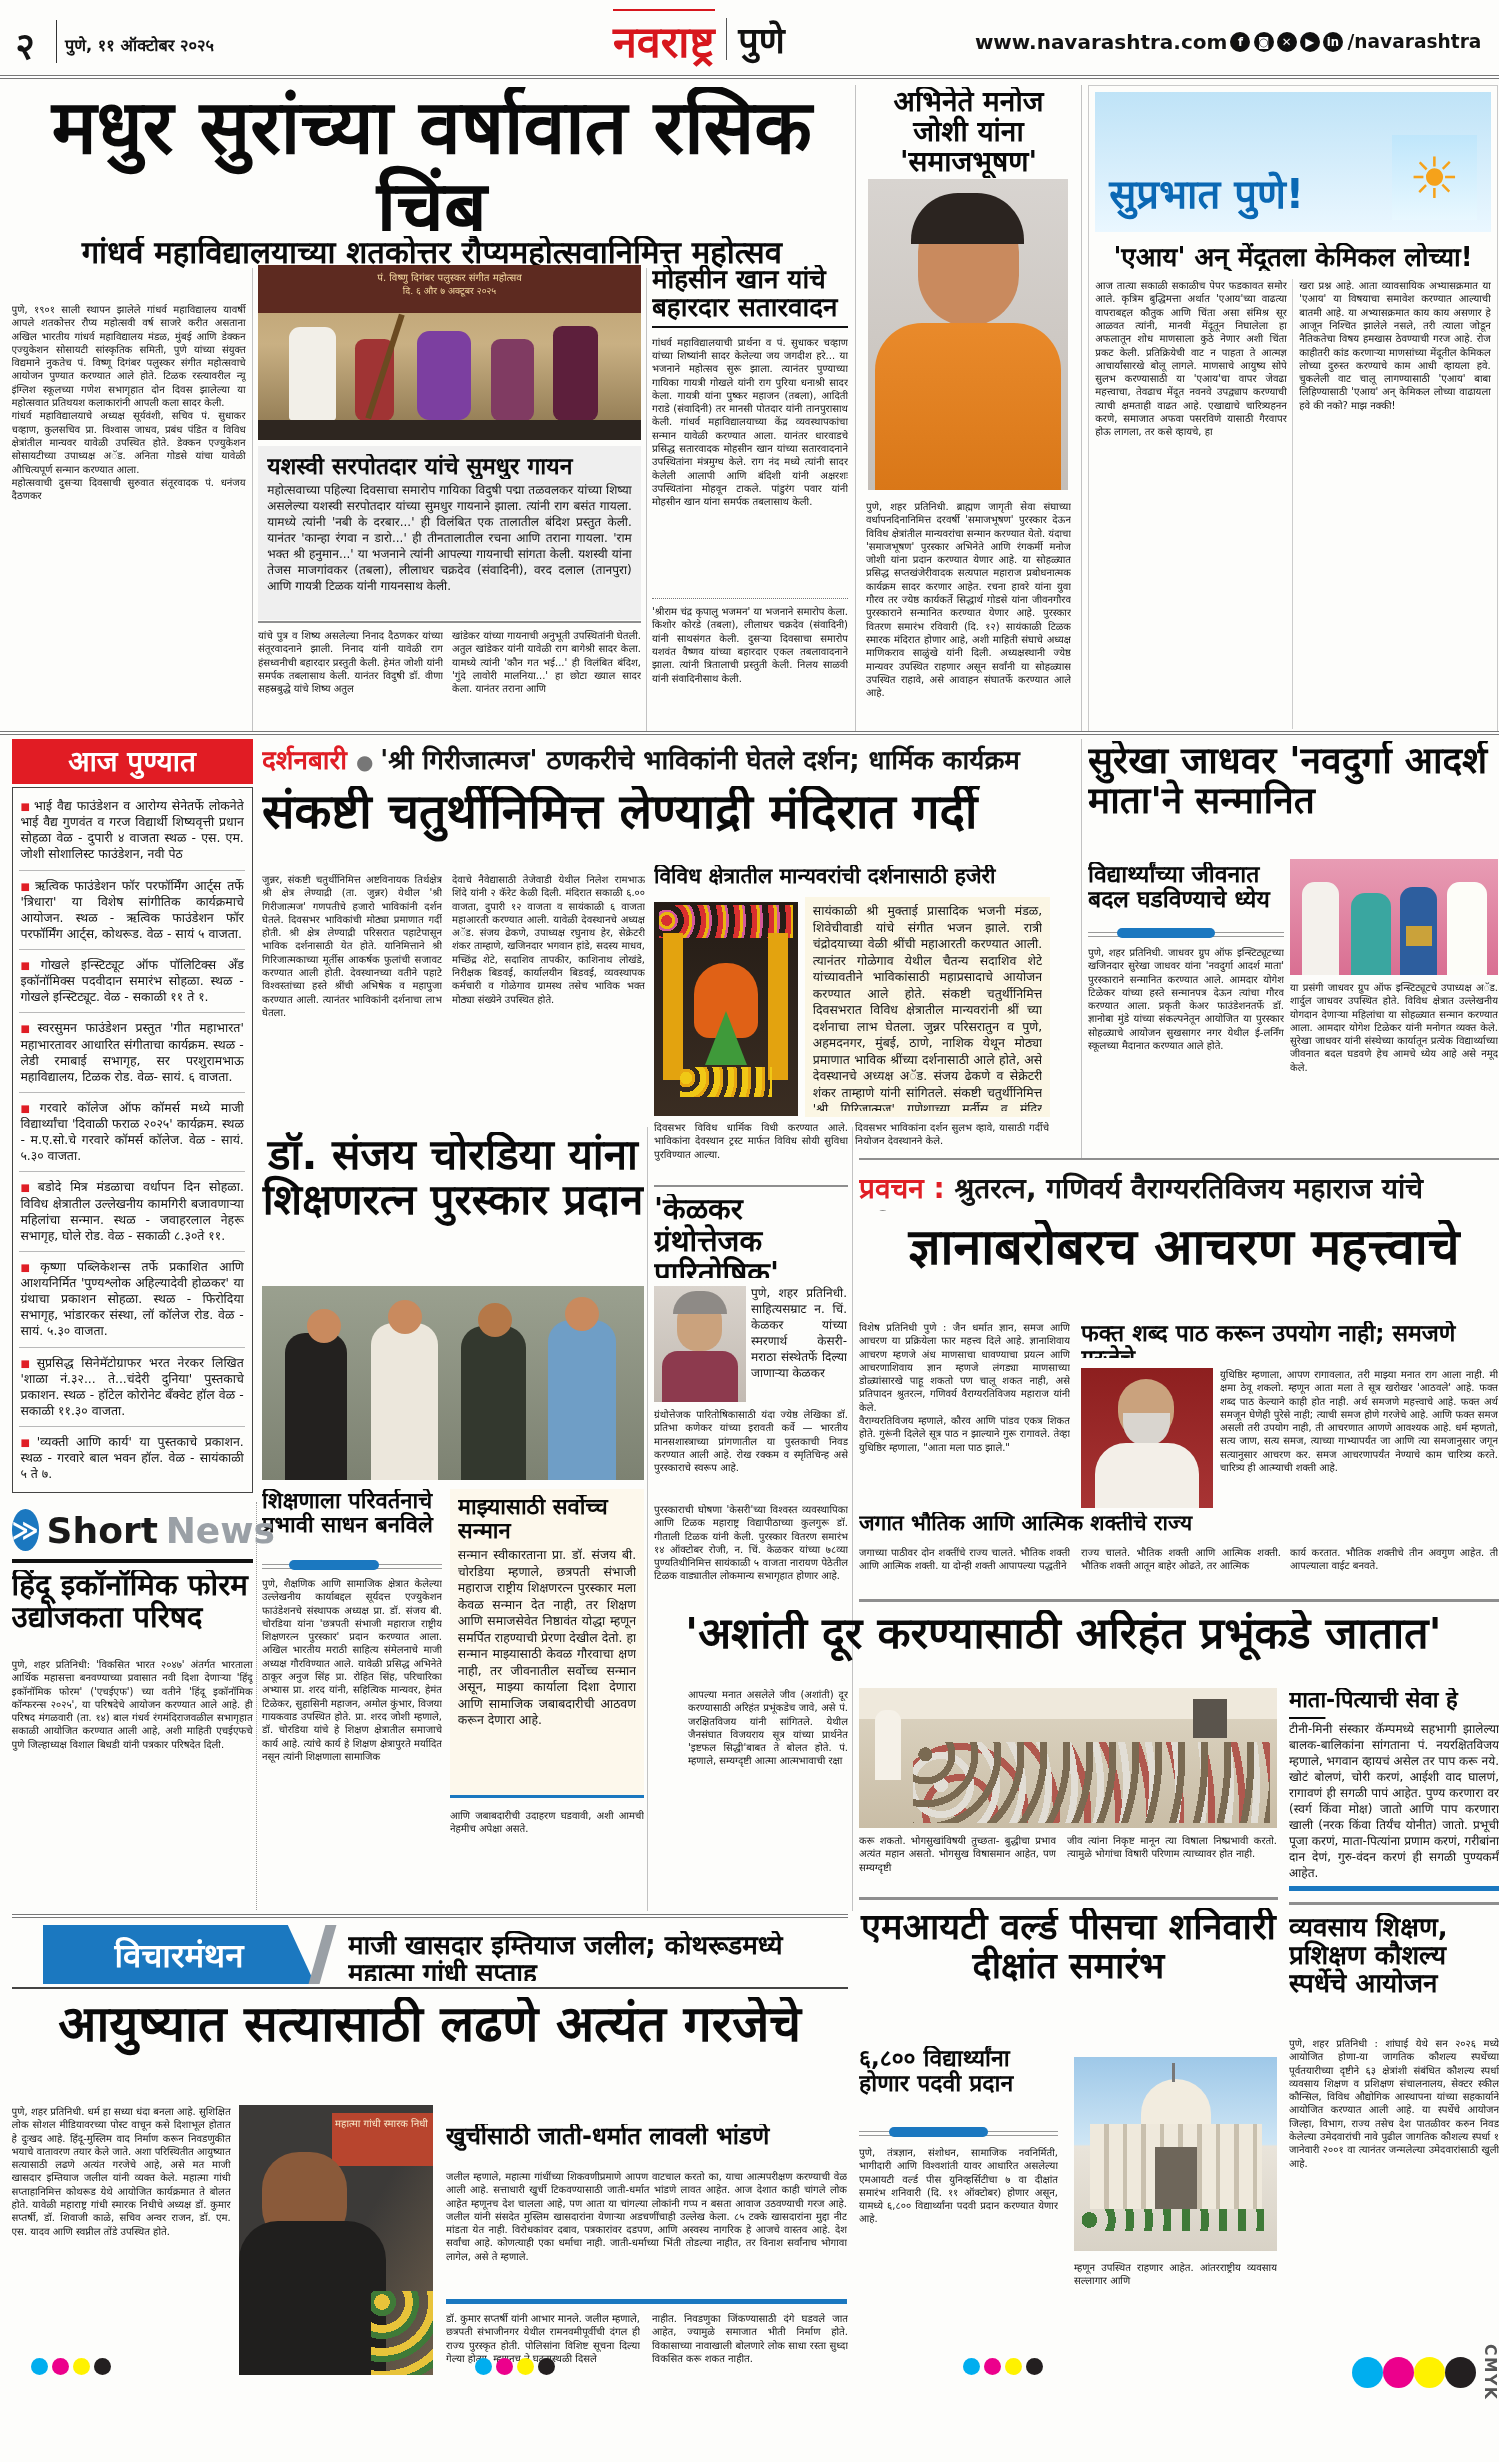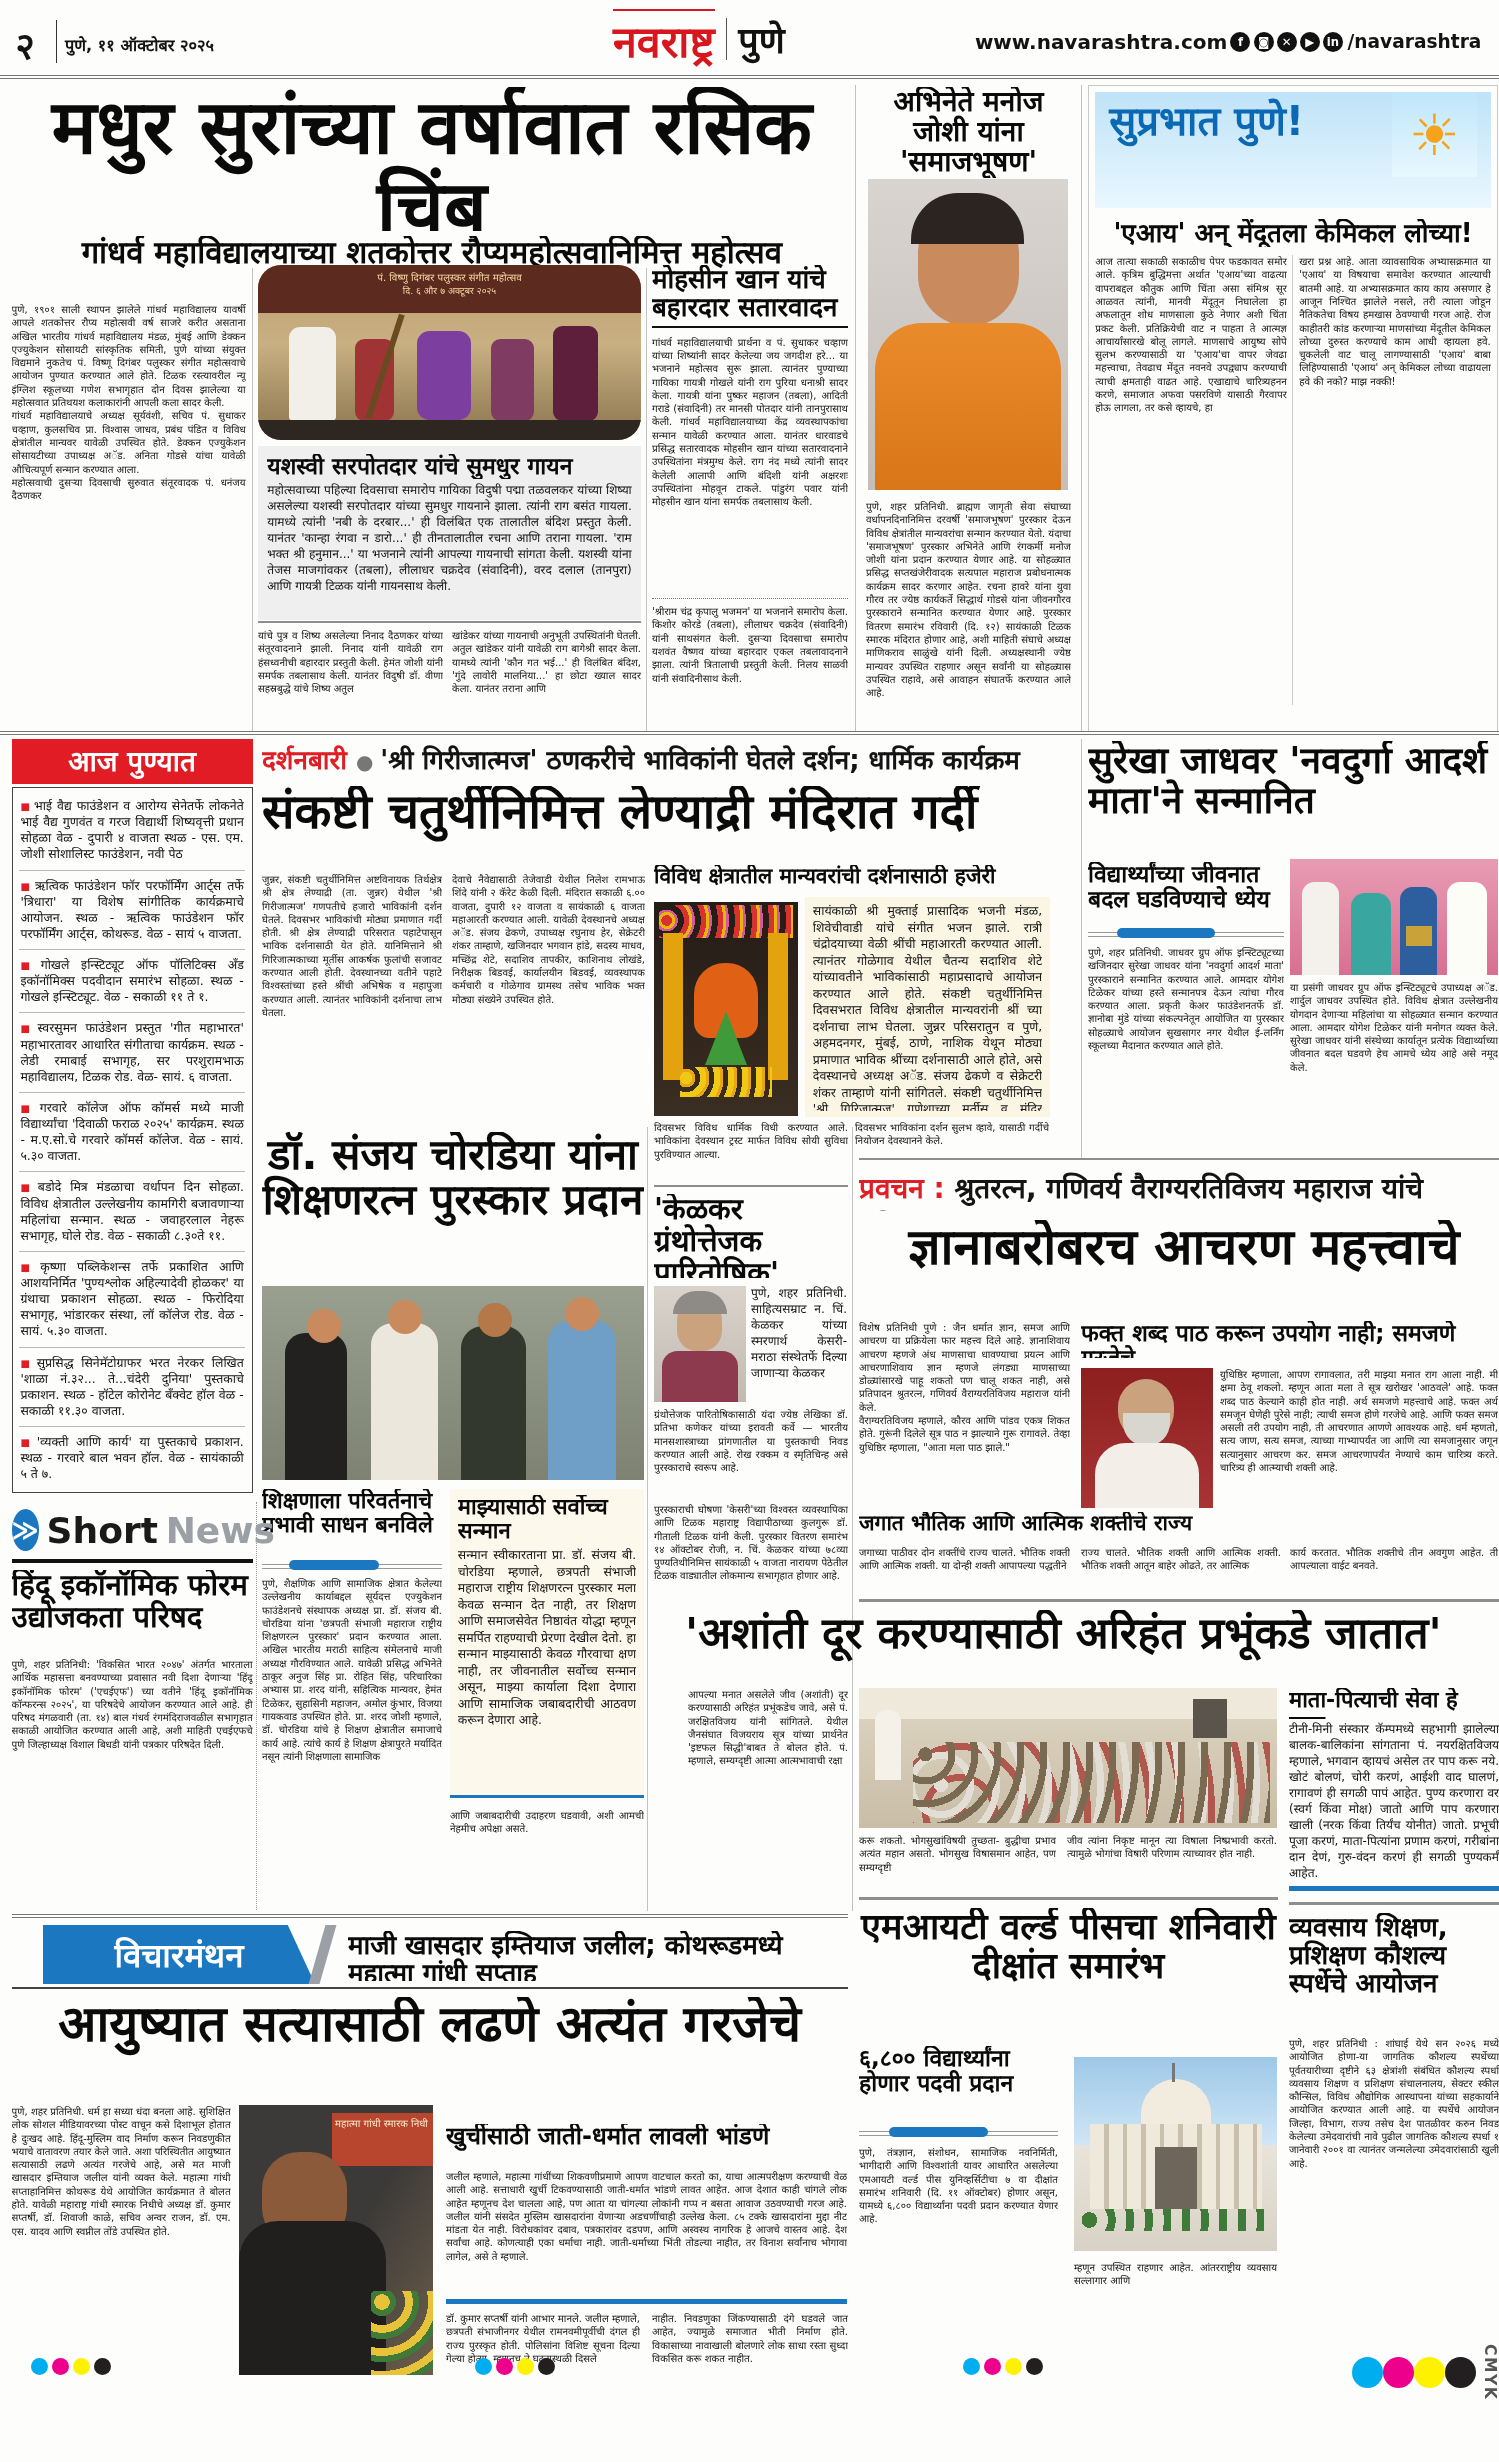--- a/index.html
+++ b/index.html
@@ -60,21 +60,21 @@
   <div class="abs drule" style="left:0;top:75px;width:1500px;"></div>
 
   <div class="abs hl ctr" style="left:7.8px;top:87px;width:848px;height:144px;font-size:75px;">मधुर सुरांच्या वर्षावात रसिक चिंब</div>
   <div class="abs hl ctr" style="left:7.8px;top:236px;width:848px;height:51px;font-size:31px;font-weight:700;">गांधर्व महाविद्यालयाच्या शतकोत्तर रौप्यमहोत्सवानिमित्त महोत्सव</div>
 
   <div class="abs body" style="left:11.6px;top:303px;width:234px;height:431px;">पुणे, १९०१ साली स्थापन झालेले गांधर्व महाविद्यालय यावर्षी आपले शतकोत्तर रौप्य महोत्सवी वर्ष साजरे करीत असताना अखिल भारतीय गांधर्व महाविद्यालय म‍ंडळ, मुंबई आणि डेक्कन एज्युकेशन सोसायटी सांस्कृतिक समिती, पुणे यांच्या संयुक्त विद्यमाने नुकतेच पं. विष्णू दिगंबर पलुस्कर संगीत महोत्सवाचे आयोजन पुण्यात करण्यात आले होते. टिळक रस्त्यावरील न्यू इंग्लिश स्कूलच्या गणेश सभागृहात दोन दिवस झालेल्या या महोत्सवात प्रतिथयश कलाकारांनी आपली कला सादर केली.
 गांधर्व महाविद्यालयाचे अध्यक्ष सूर्यवंशी, सचिव पं. सुधाकर चव्हाण, कुलसचिव प्रा. विश्वास जाधव, प्रबंध पंडित व विविध क्षेत्रांतील मान्यवर यावेळी उपस्थित होते. डेक्कन एज्युकेशन सोसायटीच्या उपाध्यक्ष अॅड. अनिता गोडसे यांचा यावेळी औचित्यपूर्ण सन्मान करण्यात आला.
 महोत्सवाची दुसऱ्या दिवसाची सुरुवात संतूरवादक पं. धनंजय दैठणकर</div>
   <div class="abs vr" style="left:252px;top:268px;height:466px;"></div>
 
-  <div class="photo" style="left:258px;top:265px;width:383px;height:175px;background:linear-gradient(180deg,#b99d6d 0%,#c9b083 45%,#8a744d 100%);border-radius:23px;">
+  <div class="photo" style="left:258px;top:265px;width:383px;height:175px;background:linear-gradient(180deg,#b99d6d 0%,#c9b083 45%,#8a744d 100%);">
     <div class="abs ctr" style="left:0;top:0;width:100%;height:43px;background:#5d2a20;color:#f5d9a0;font-size:10px;padding-top:4.7px;">
       <div>पं. विष्णु दिगंबर पलुस्कर संगीत महोत्सव</div>
       <div style="font-size:9.3px;">दि. ६ और ७ अक्टूबर २०२५</div>
     </div>
     <div class="abs" style="left:31px;top:62px;width:47px;height:93px;background:#f2efe8;border-radius:11px 11px 3.1px 3.1px;"></div>
     <div class="abs" style="left:97px;top:74px;width:39px;height:82px;background:#a03434;border-radius:9.3px;"></div>
     <div class="abs" style="left:159px;top:66px;width:54px;height:89px;background:#7c3fa0;border-radius:12.4px;"></div>
     <div class="abs" style="left:233px;top:74px;width:43px;height:82px;background:#803b62;border-radius:9.3px;"></div>
     <div class="abs" style="left:295px;top:61px;width:45px;height:95px;background:#5d1f3c;border-radius:9.3px;"></div>
     <div class="abs" style="left:124px;top:47px;width:6.2px;height:109px;background:#6a4a21;transform:rotate(18deg);"></div>
@@ -107,21 +107,21 @@
       <div class="abs" style="left:50px;top:31px;width:101px;height:116px;background:#c98a5e;border-radius:45px 45px 54px 54px;"></div>
       <div class="abs" style="left:43px;top:14px;width:113px;height:51px;background:#2b2420;border-radius:47px 47px 0 0;"></div>
       <div class="abs" style="left:7.8px;top:144px;width:186px;height:167px;background:linear-gradient(180deg,#e98a2b,#d97718);border-radius:47px 47px 0 0;"></div>
     </div>
     <div class="body" style="position:absolute;top:413px;width:100%;height:233px;">पुणे, शहर प्रतिनिधी. ब्राह्मण जागृती सेवा संघाच्या वर्धापनदिनानिमित्त दरवर्षी 'समाजभूषण' पुरस्कार देऊन विविध क्षेत्रांतील मान्यवरांचा सन्मान करण्यात येतो. यंदाचा 'समाजभूषण' पुरस्कार अभिनेते आणि रंगकर्मी मनोज जोशी यांना प्रदान करण्यात येणार आहे. या सोहळ्यात प्रसिद्ध सप्तखंजेरीवादक सत्यपाल महाराज प्रबोधनात्मक कार्यक्रम सादर करणार आहेत. रचना हावरे यांना युवा गौरव तर ज्येष्ठ कार्यकर्ते सिद्धार्थ गोडसे यांना जीवनगौरव पुरस्काराने सन्मानित करण्यात येणार आहे. पुरस्कार वितरण समारंभ रविवारी (दि. १२) सायंकाळी टिळक स्मारक मंदिरात होणार आहे, अशी माहिती संघाचे अध्यक्ष माणिकराव साळुंखे यांनी दिली. अध्यक्षस्थानी ज्येष्ठ मान्यवर उपस्थित राहणार असून सर्वांनी या सोहळ्यास उपस्थित राहावे, असे आवाहन संघातर्फे करण्यात आले आहे.</div>
   </div>
 
   <div class="abs vr" style="left:1081px;top:85px;height:648px;"></div>
 
   <div class="abs" style="left:1088px;top:85px;width:410px;height:648px;border:0.8px solid #c9c9c9;box-sizing:border-box;padding:6.2px;">
-    <div style="height:116px;background:linear-gradient(180deg,#bfe3f7,#eaf7ff);display:flex;align-items:flex-start;justify-content:space-between;padding:0 14px;">
+    <div style="height:116px;background:linear-gradient(180deg,#bfe3f7,#eaf7ff);display:flex;align-items:flex-end;justify-content:space-between;padding:12px 14px;">
       <span class="b blue" style="font-size:40px;">सुप्रभात पुणे!</span>
       <span style="width:85px;height:85px;background:linear-gradient(180deg,#bfe6fb,#e8f8ff);display:flex;align-items:center;justify-content:center;font-size:57px;color:#f6a21a;">☀</span>
     </div>
     <div class="hl ctr" style="font-size:26px;margin:11px 0 7.8px;">'एआय' अन् मेंदूतला केमिकल लोच्या!</div>
     <div class="cols2" style="height:450px;overflow:hidden;">
       <div class="body">आज तात्या सकाळी सकाळीच पेपर फडकावत समोर आले. कृत्रिम बुद्धिमत्ता अर्थात 'एआय'च्या वाढत्या वापराबद्दल कौतुक आणि चिंता असा संमिश्र सूर आळवत त्यांनी, मानवी मेंदूतून निघालेला हा अफलातून शोध माणसाला कुठे नेणार अशी चिंता प्रकट केली. प्रतिक्रियेची वाट न पाहता ते आत्मज्ञ आचार्यांसारखे बोलू लागले. माणसाचे आयुष्य सोपे सुलभ करण्यासाठी या 'एआय'चा वापर जेवढा महत्त्वाचा, तेवढाच मेंदूत नवनवे उपद्व्याप करण्याची त्याची क्षमताही वाढत आहे. एखाद्याचे चारित्र्यहनन करणे, समाजात अफवा पसरविणे यासाठी गैरवापर होऊ लागला, तर कसे व्हायचे, हा</div>
       <div class="body">खरा प्रश्न आहे. आता व्यावसायिक अभ्यासक्रमात या 'एआय' या विषयाचा समावेश करण्यात आल्याची बातमी आहे. या अभ्यासक्रमात काय काय असणार हे आजून निश्चित झालेले नसले, तरी त्याला जोडून नैतिकतेचा विषय हमखास ठेवण्याची गरज आहे. रोज काहीतरी कांड करणाऱ्या माणसांच्या मेंदूतील केमिकल लोच्या दुरुस्त करण्याचे काम आधी व्हायला हवे. चुकलेली वाट चालू लागण्यासाठी 'एआय' बाबा लिहिण्यासाठी 'एआय' अन् केमिकल लोच्या वाढायला हवे की नको? माझ नक्की!</div>
     </div>
   </div>
 

